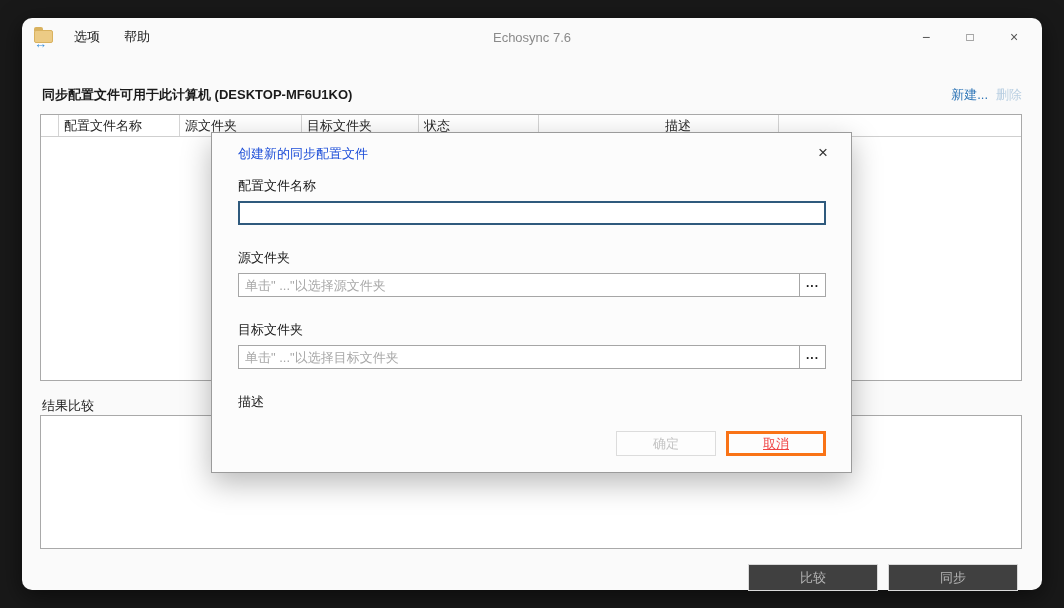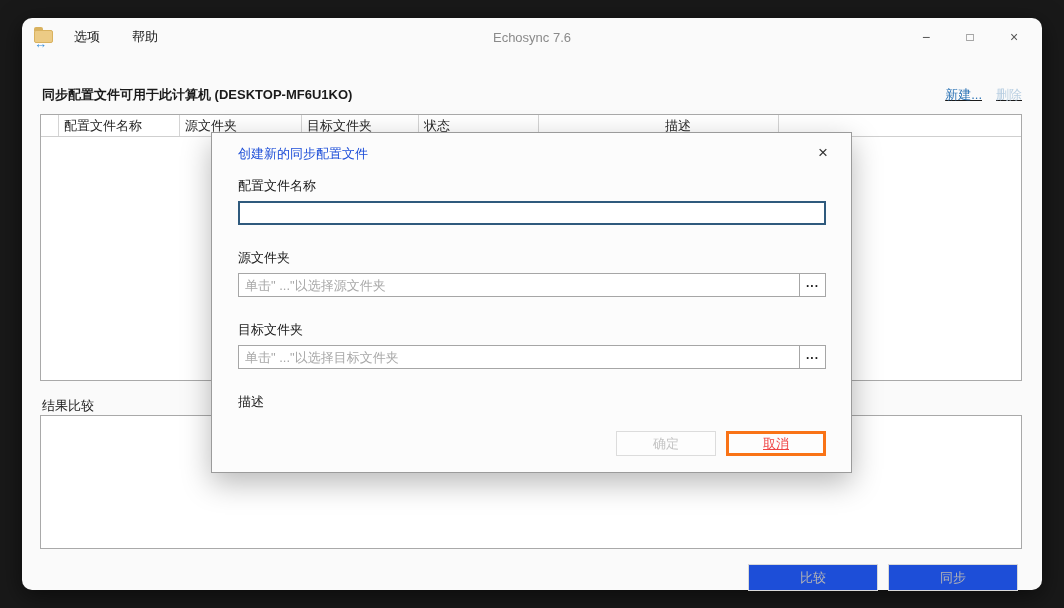--- a/index.html
+++ b/index.html
@@ -14,50 +14,50 @@
     position:absolute; left:22px; top:18px; width:1020px; height:572px;
     background:#fafafa; border-radius:10px;
     box-shadow:0 6px 24px rgba(0,0,0,0.55);
   }
   
   .titlebar { position:relative; height:38px; }
   .app-icon { position:absolute; left:12px; top:9px; width:22px; height:20px; }
   .folder-tab { position:absolute; left:0; top:0; width:9px; height:4px; background:#d9b25f; border-radius:2px 2px 0 0; }
   .folder-body { position:absolute; left:0; top:3px; width:19px; height:13px; background:#eccb85; border-radius:2px; border:1px solid #d9b25f; }
   .sync-arrow { position:absolute; left:0; bottom:-3px; color:#3b8fd8; font-weight:bold; font-size:13px; line-height:13px; text-shadow:0 0 2px #fff; }
-  .menu { position:absolute; left:44px; top:0; height:38px; display:flex; align-items:center; gap:16px; }
+  .menu { position:absolute; left:44px; top:0; height:38px; display:flex; align-items:center; gap:8px; }
   .menu-item { padding:4px 8px; color:#1a1a1a; cursor:default; }
   .win-title { position:absolute; left:0; right:0; top:0; height:38px; display:flex; align-items:center; justify-content:center; color:#8a8a8a; }
   .controls { position:absolute; right:6px; top:0; height:38px; display:flex; }
   .ctrl { width:44px; height:38px; display:flex; align-items:center; justify-content:center; color:#555; font-size:14px; }
   .ctrl.max { font-size:12px; }
   
   .content { position:absolute; left:18px; right:20px; top:38px; bottom:0; }
   .profiles-header-row { position:absolute; left:2px; right:0; top:30px; display:flex; align-items:flex-start; }
   .profiles-title { font-weight:bold; color:#1a1a1a; }
-  .links { margin-left:auto; display:flex; gap:14px;text-decoration:underline; }
+  .links { margin-left:auto; display:flex; gap:8px; }
   .link-new { color:#2e75b6; }
   .link-del { color:#b9cfe2; }
   .table {
     position:absolute; left:0; right:0; top:58px; height:267px;
     background:#fff; border:1px solid #a9a9a9;
   }
   .thead { display:flex; height:22px; border-bottom:1px solid #cfcfcf; background:#fff; }
   .th { border-right:1px solid #d4d4d4; padding:0 0 0 5px; line-height:21px; color:#262626; overflow:hidden; white-space:nowrap; }
   .c0{width:18px;} .c1{width:121px;} .c2{width:122px;} .c3{width:117px;}
   .c4{width:120px;} .c5{width:121px;margin-top:40px;} .c6{width:119px;} .c7{flex:1; border-right:none;}
   .results-label { position:absolute; left:2px; top:341px; font-weight:normal; }
   .results-box {
     position:absolute; left:0; right:0; top:359px; height:134px;
     background:#fff; border:1px solid #a9a9a9;
   }
   .bottom-actions { position:absolute; right:4px; top:508px; display:flex; gap:10px; }
   .btn {
     width:130px; height:27px; display:flex; align-items:center; justify-content:center;
-    background:#1d4ed8; border:1px solid #d9d9d9; color:#b5b5b5;
+    background:#404040; border:1px solid #d9d9d9; color:#b5b5b5;
   }
   
   .dialog {
     position:absolute; left:211px; top:132px; width:641px; height:341px;
     background:#fcfcfc; border:1px solid #9b9b9b;
     box-shadow:0 10px 28px rgba(0,0,0,0.28);
   }
   .dialog-titlebar { position:relative; height:40px; }
   .dialog-title { position:absolute; left:26px; top:12px; color:#1d4ed8; }
   .dialog-close { position:absolute; right:14px; top:6px; width:28px; height:28px; display:flex; align-items:center; justify-content:center; font-size:17px; color:#333; }

